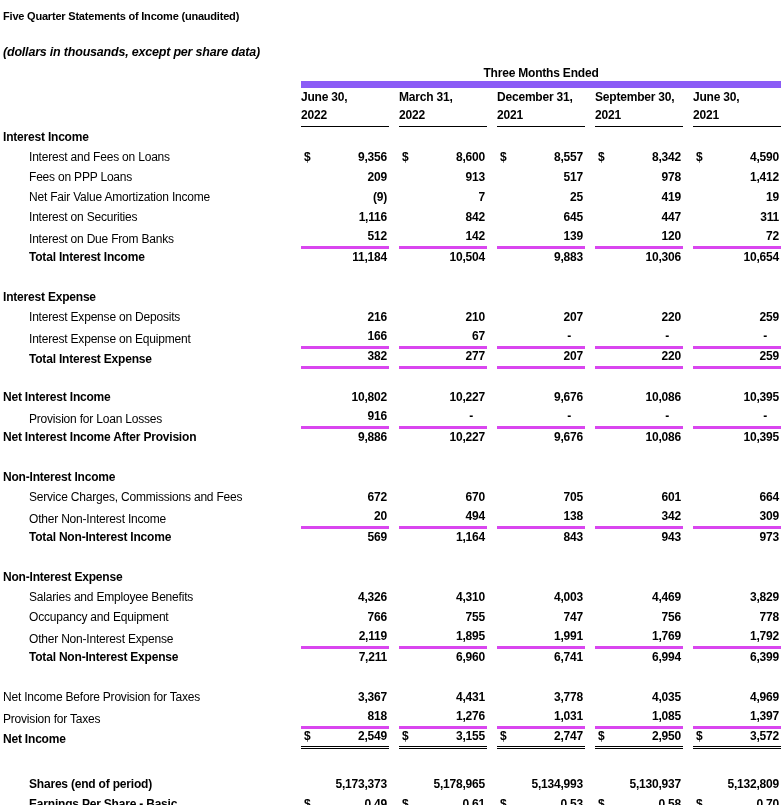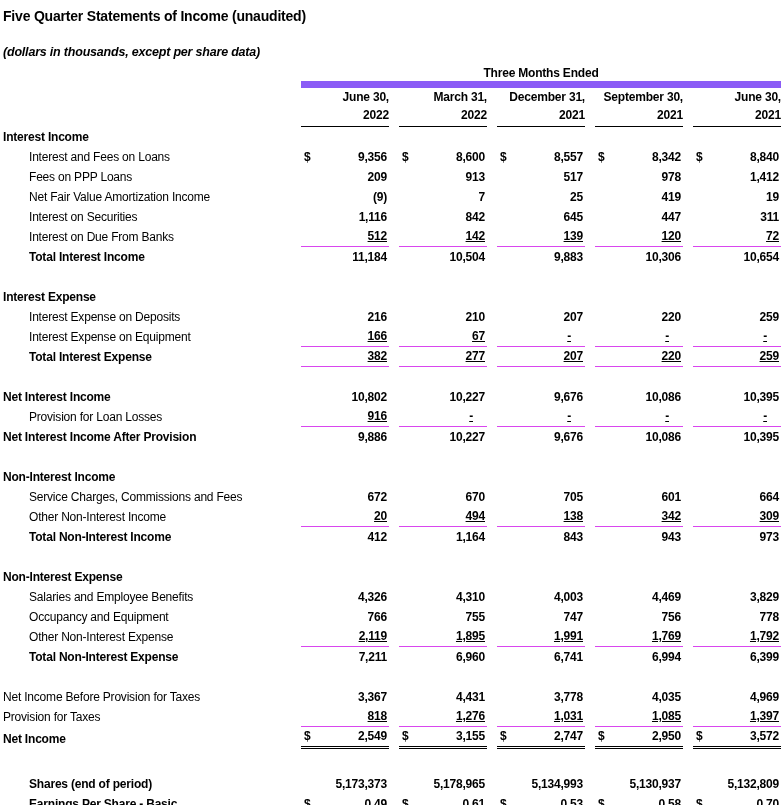--- a/index.html
+++ b/index.html
@@ -4,61 +4,61 @@
 <style>
   * { margin:0; padding:0; box-sizing:border-box; }
   html,body { background:#fff; }
   body {
     width:782px; height:805px;
     font-family:"Liberation Sans","DejaVu Sans",sans-serif;
     color:#000; overflow:hidden;
   }
   .page { padding:6px 2px 0 3px; }
   .title {
-    font-size:14px; font-weight:bold; line-height:20px; letter-spacing:-0.2px;
+    font-size:11px; font-weight:bold; line-height:20px; letter-spacing:-0.2px;
   }
   .subtitle {
     font-size:12.5px; font-weight:bold; font-style:italic; line-height:20px; letter-spacing:-0.2px;margin-top:16px;
   }
   .grid-row {
     display:grid;
     grid-template-columns:288px repeat(5,88px);
     column-gap:10px;
     align-items:end;
   }
   .header-period { margin-top:3px; }
   .period-span {
     grid-column:2 / 7;
     text-align:center;
     font-size:12px; font-weight:bold; line-height:16px;
     border-bottom:7px solid #8b5cf6;
     letter-spacing:-0.2px;
   }
   .col-head {
-    text-align:right;
+    text-align:left;
     font-size:12px; font-weight:bold;
     border-bottom:1px solid #000;
     padding-bottom:2px;
     letter-spacing:-0.2px;
   }
   .col-head div { line-height:18px; }
   .body-row { height:20px; }
   .cell-label {
     font-size:12px; line-height:19px; white-space:nowrap; letter-spacing:-0.2px;
   }
   .cell-label.indent { padding-left:26px; }
   .cell-label.bold { font-weight:bold; }
   .cell-value {
     display:flex; justify-content:space-between; align-items:flex-end;
     font-size:12px; font-weight:bold; line-height:18px;
     padding:0 2px 1px 3px;
     letter-spacing:-0.2px;
   }
   .cell-value .val.dash { padding-right:12px; }
-  .u-single { border-bottom:1px solid #d946ef;text-decoration:underline; }
+  .u-single { border-bottom:3px solid #d946ef; }
   .u-double { border-bottom:3px double #000; }
   .spacer { height:20px; }
   .spacer.lg { height:27px; }
 </style>
 </head>
 <body>
 
 <div class="page">
   <div class="title">Five Quarter Statements of Income (unaudited)</div>
   <div class="subtitle">(dollars in thousands, except per share data)</div>
@@ -109,21 +109,21 @@
         <div class="cell-value">
           <span>$</span>
           <span class="val">8,557</span>
         </div>
         <div class="cell-value">
           <span>$</span>
           <span class="val">8,342</span>
         </div>
         <div class="cell-value">
           <span>$</span>
-          <span class="val">8,840</span>
+          <span class="val">4,590</span>
         </div>
       </div>
       <div class="grid-row body-row">
         <div class="cell-label indent">Fees on PPP Loans</div>
         <div class="cell-value">
           <span></span>
           <span class="val">209</span>
         </div>
         <div class="cell-value">
           <span></span>
@@ -424,21 +424,21 @@
         </div>
         <div class="cell-value u-single">
           <span></span>
           <span class="val">309</span>
         </div>
       </div>
       <div class="grid-row body-row">
         <div class="cell-label indent bold">Total Non-Interest Income</div>
         <div class="cell-value">
           <span></span>
-          <span class="val">412</span>
+          <span class="val">569</span>
         </div>
         <div class="cell-value">
           <span></span>
           <span class="val">1,164</span>
         </div>
         <div class="cell-value">
           <span></span>
           <span class="val">843</span>
         </div>
         <div class="cell-value">

